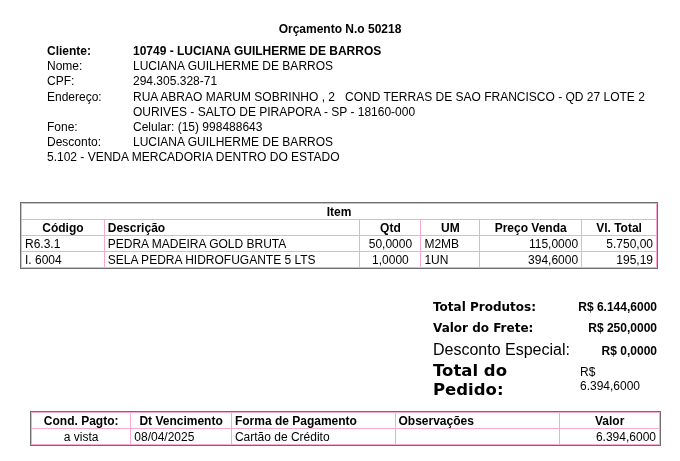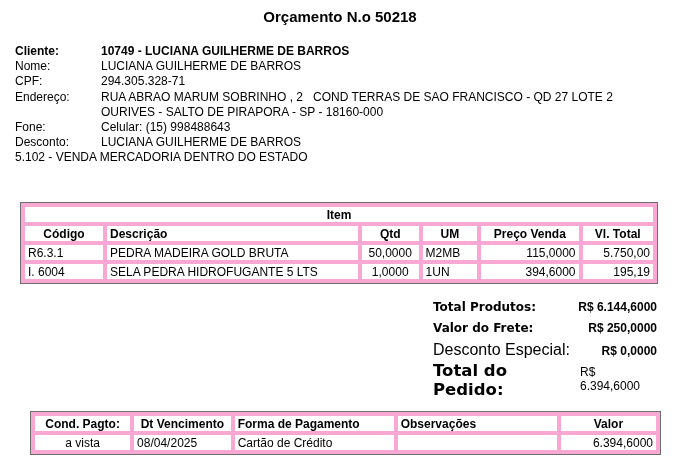--- a/index.html
+++ b/index.html
@@ -11,53 +11,54 @@
       width: 680px;
       height: 461px;
       position: relative;
       font-family: "Liberation Sans", sans-serif;
       color: #000;
       font-size: 12px;
       overflow: hidden;
     }
     .title {
       position: absolute;
-      top: 8px;
+      top: 22px;
       left: 0;
       width: 680px;
       text-align: center;
       font-weight: bold;
-      font-size: 15px;
+      font-size: 12px;
     }
     .client-block {
       position: absolute;
       left: 15px;
       top: 44px;
     }
     .field-row {
       display: flex;
       height: 15.2px;
       line-height: 15px;
       font-size: 12px;
+      margin-left: 32px;
     }
     .field-label {
       width: 86px;
     }
     .field-value {
       white-space: nowrap;
     }
     .bold { font-weight: bold; }
 
     table.grid {
       position: absolute;
       border-collapse: collapse;
       font-size: 12px;
     }
     table.grid td, table.grid th {
-      border: 4px solid #f9a8d4;
+      border: 1px solid #f9a8d4;
       padding: 0 3px;
       height: 15px;
       line-height: 14px;
       white-space: nowrap;
     }
     table.grid th { font-weight: bold; }
     table.grid {
       outline: 1px solid #6e6e6e;
     }
     .items-table {

